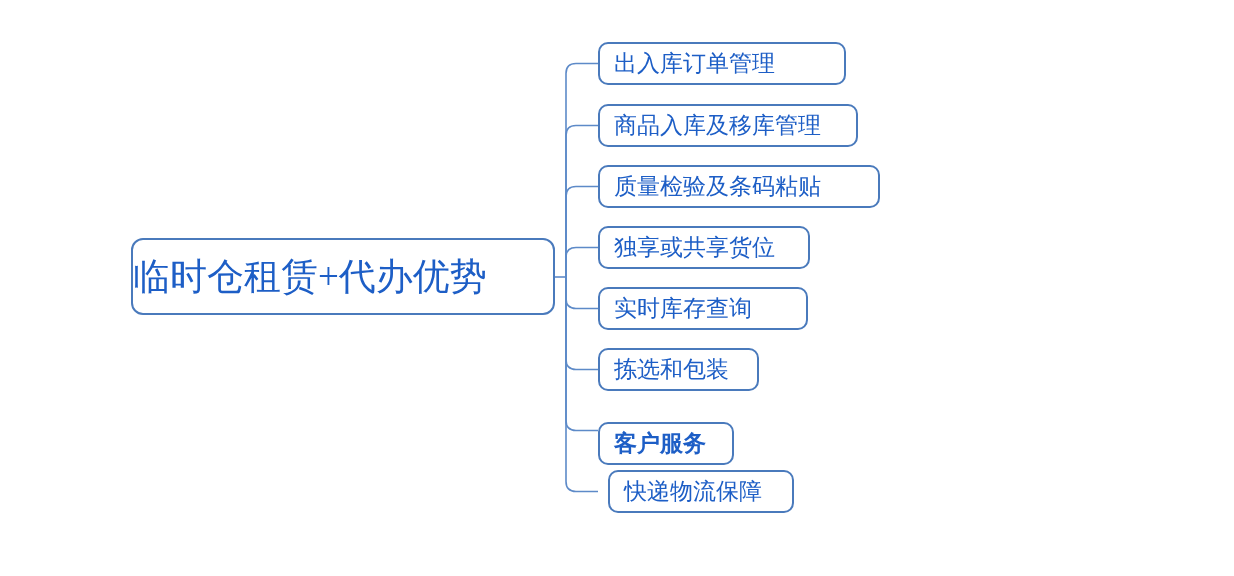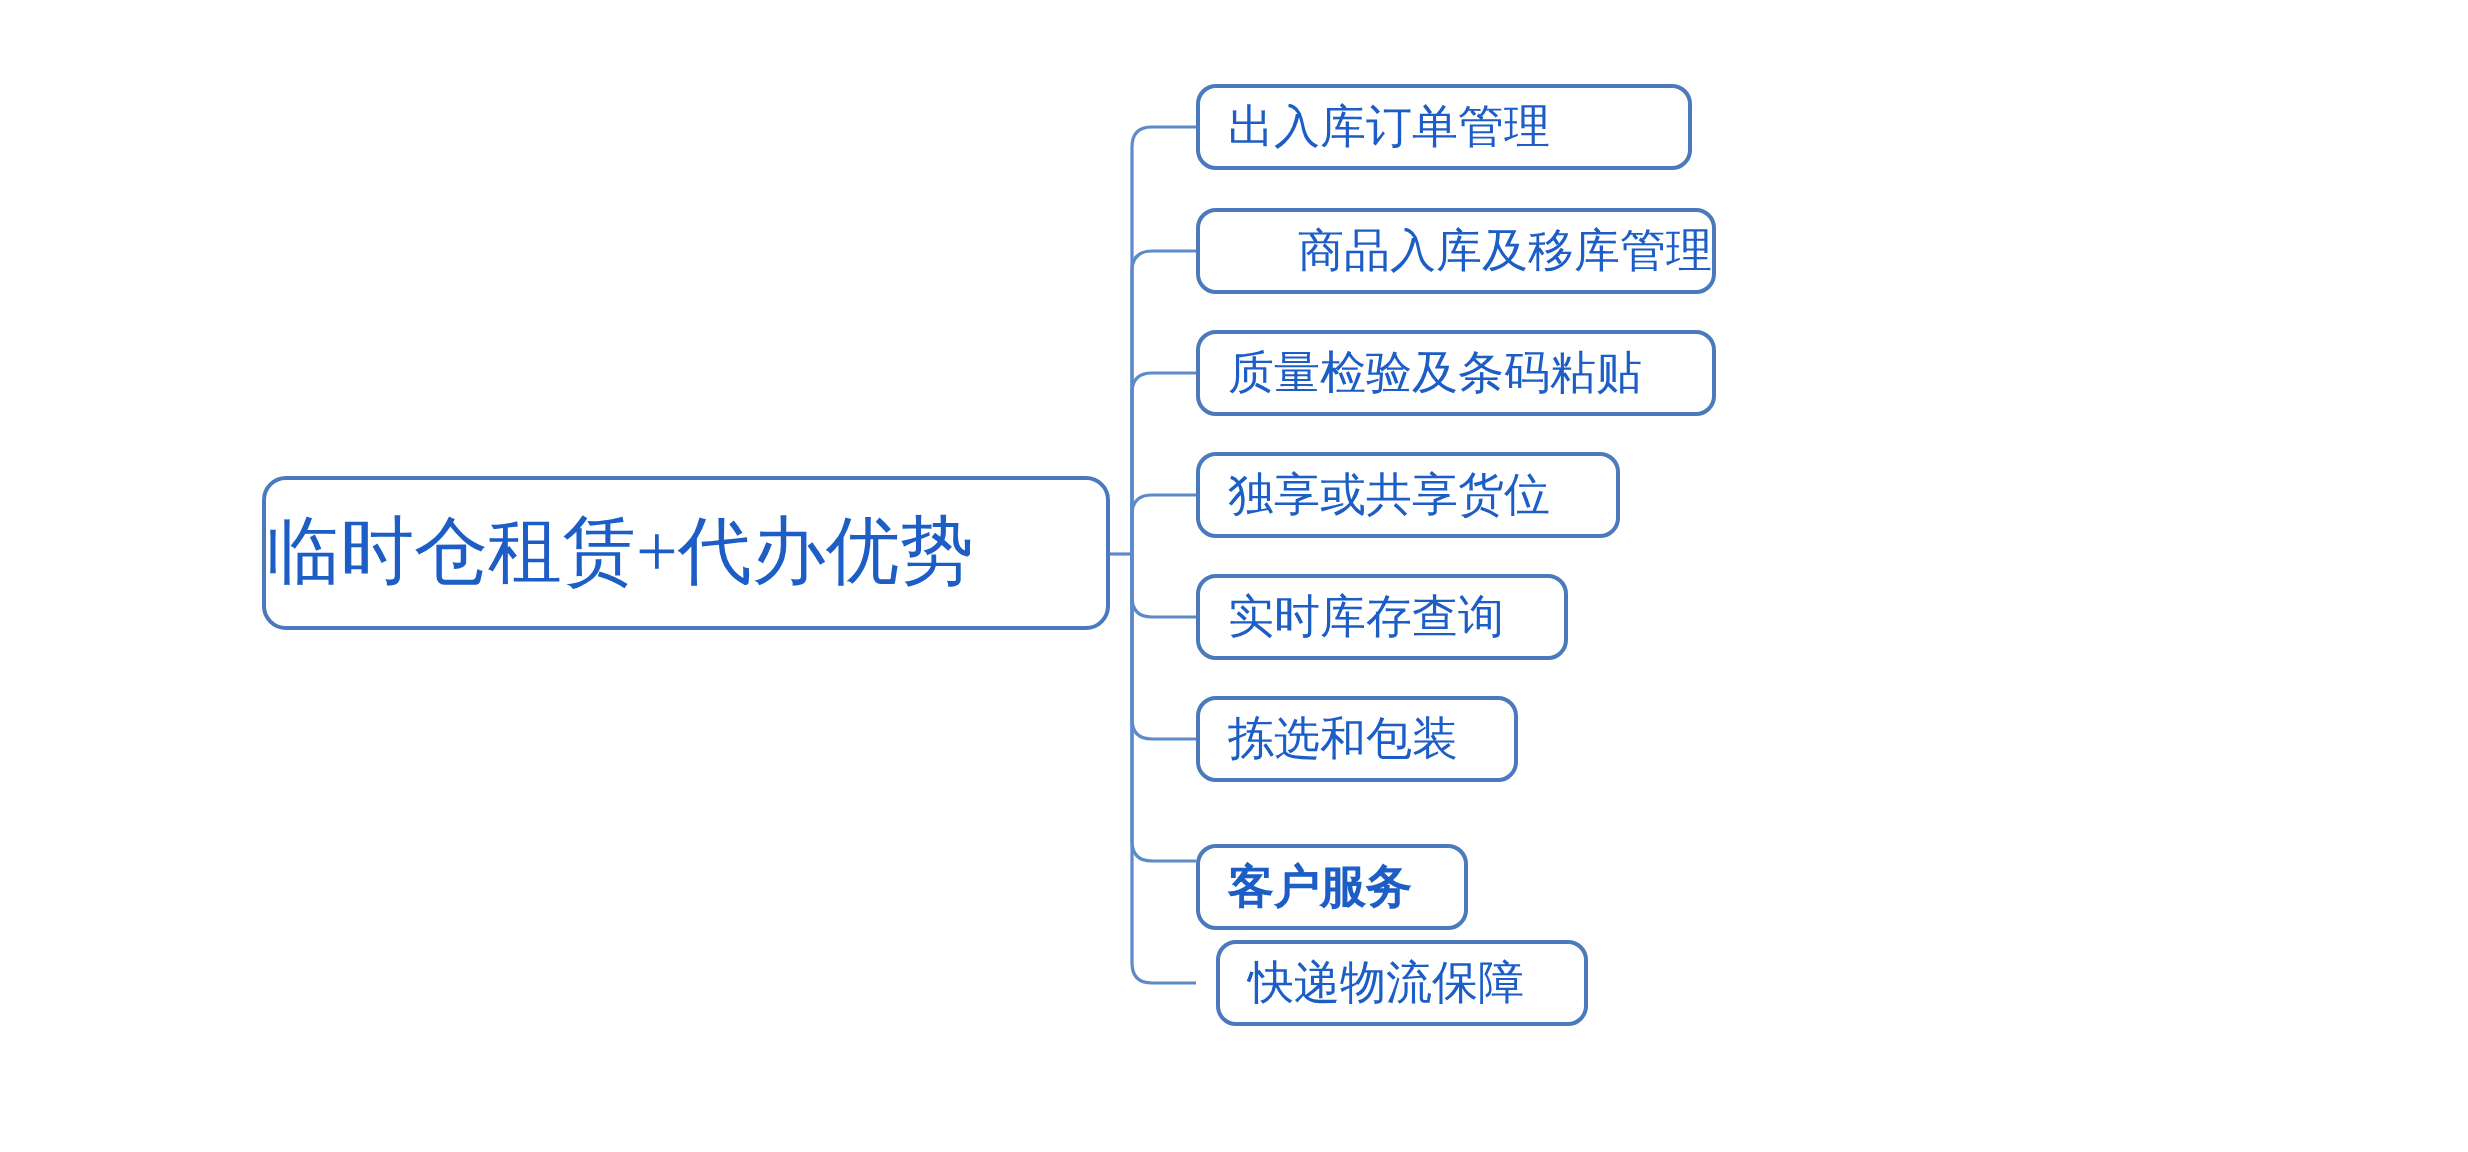--- a/index.html
+++ b/index.html
@@ -64,22 +64,22 @@
         <path d="M 566 277 L 566 481.5 Q 566 491.5 576 491.5 L 598 491.5" stroke="#5d8ac8" stroke-width="1.6" fill="none"></path>
       </g>
   </svg>
 
   <div class="topic root" style="left: 131px; top: 238px; width: 424px; height: 77px; border-color: rgb(74, 122, 188); color: rgb(29, 94, 198);">
     <span>临时仓租赁+代办优势</span>
   </div>
 
   <div id="children">
       <div class="topic child" style="left: 598px; top: 42px; width: 248px; border-color: rgb(74, 122, 188); color: rgb(29, 94, 198);"><span>出入库订单管理</span></div>
-      <div class="topic child" style="left: 598px; top: 104px; width: 260px; border-color: rgb(74, 122, 188); color: rgb(29, 94, 198); text-align: right;"><span>商品入库及移库管理</span></div>
-      <div class="topic child" style="left: 598px; top: 165px; width: 260px; border-color: rgb(74, 122, 188); color: rgb(29, 94, 198);"><span>质量检验及条码粘贴</span></div>
+      <div class="topic child" style="left: 598px; top: 104px; width: 260px; border-color: rgb(74, 122, 188); color: rgb(29, 94, 198);"><span>商品入库及移库管理</span></div>
+      <div class="topic child" style="left: 598px; top: 165px; width: 282px; border-color: rgb(74, 122, 188); color: rgb(29, 94, 198);"><span>质量检验及条码粘贴</span></div>
       <div class="topic child" style="left: 598px; top: 226px; width: 212px; border-color: rgb(74, 122, 188); color: rgb(29, 94, 198);"><span>独享或共享货位</span></div>
-      <div class="topic child" style="left: 598px; top: 287px; width: 186px; border-color: rgb(74, 122, 188); color: rgb(29, 94, 198);"><span>实时库存查询</span></div>
+      <div class="topic child" style="left: 598px; top: 287px; width: 210px; border-color: rgb(74, 122, 188); color: rgb(29, 94, 198);"><span>实时库存查询</span></div>
       <div class="topic child" style="left: 598px; top: 348px; width: 161px; border-color: rgb(74, 122, 188); color: rgb(29, 94, 198);"><span>拣选和包装</span></div>
       <div class="topic child" style="left: 598px; top: 422px; width: 136px; border-color: rgb(74, 122, 188); color: rgb(29, 94, 198); font-weight: bold;"><span>客户服务</span></div>
       <div class="topic child" style="left: 598px; top: 470px; width: 186px; border-color: rgb(74, 122, 188); color: rgb(29, 94, 198); margin-left: 10px;"><span>快递物流保障</span></div>
     </div>
 
 </div>
 
 </body></html>

